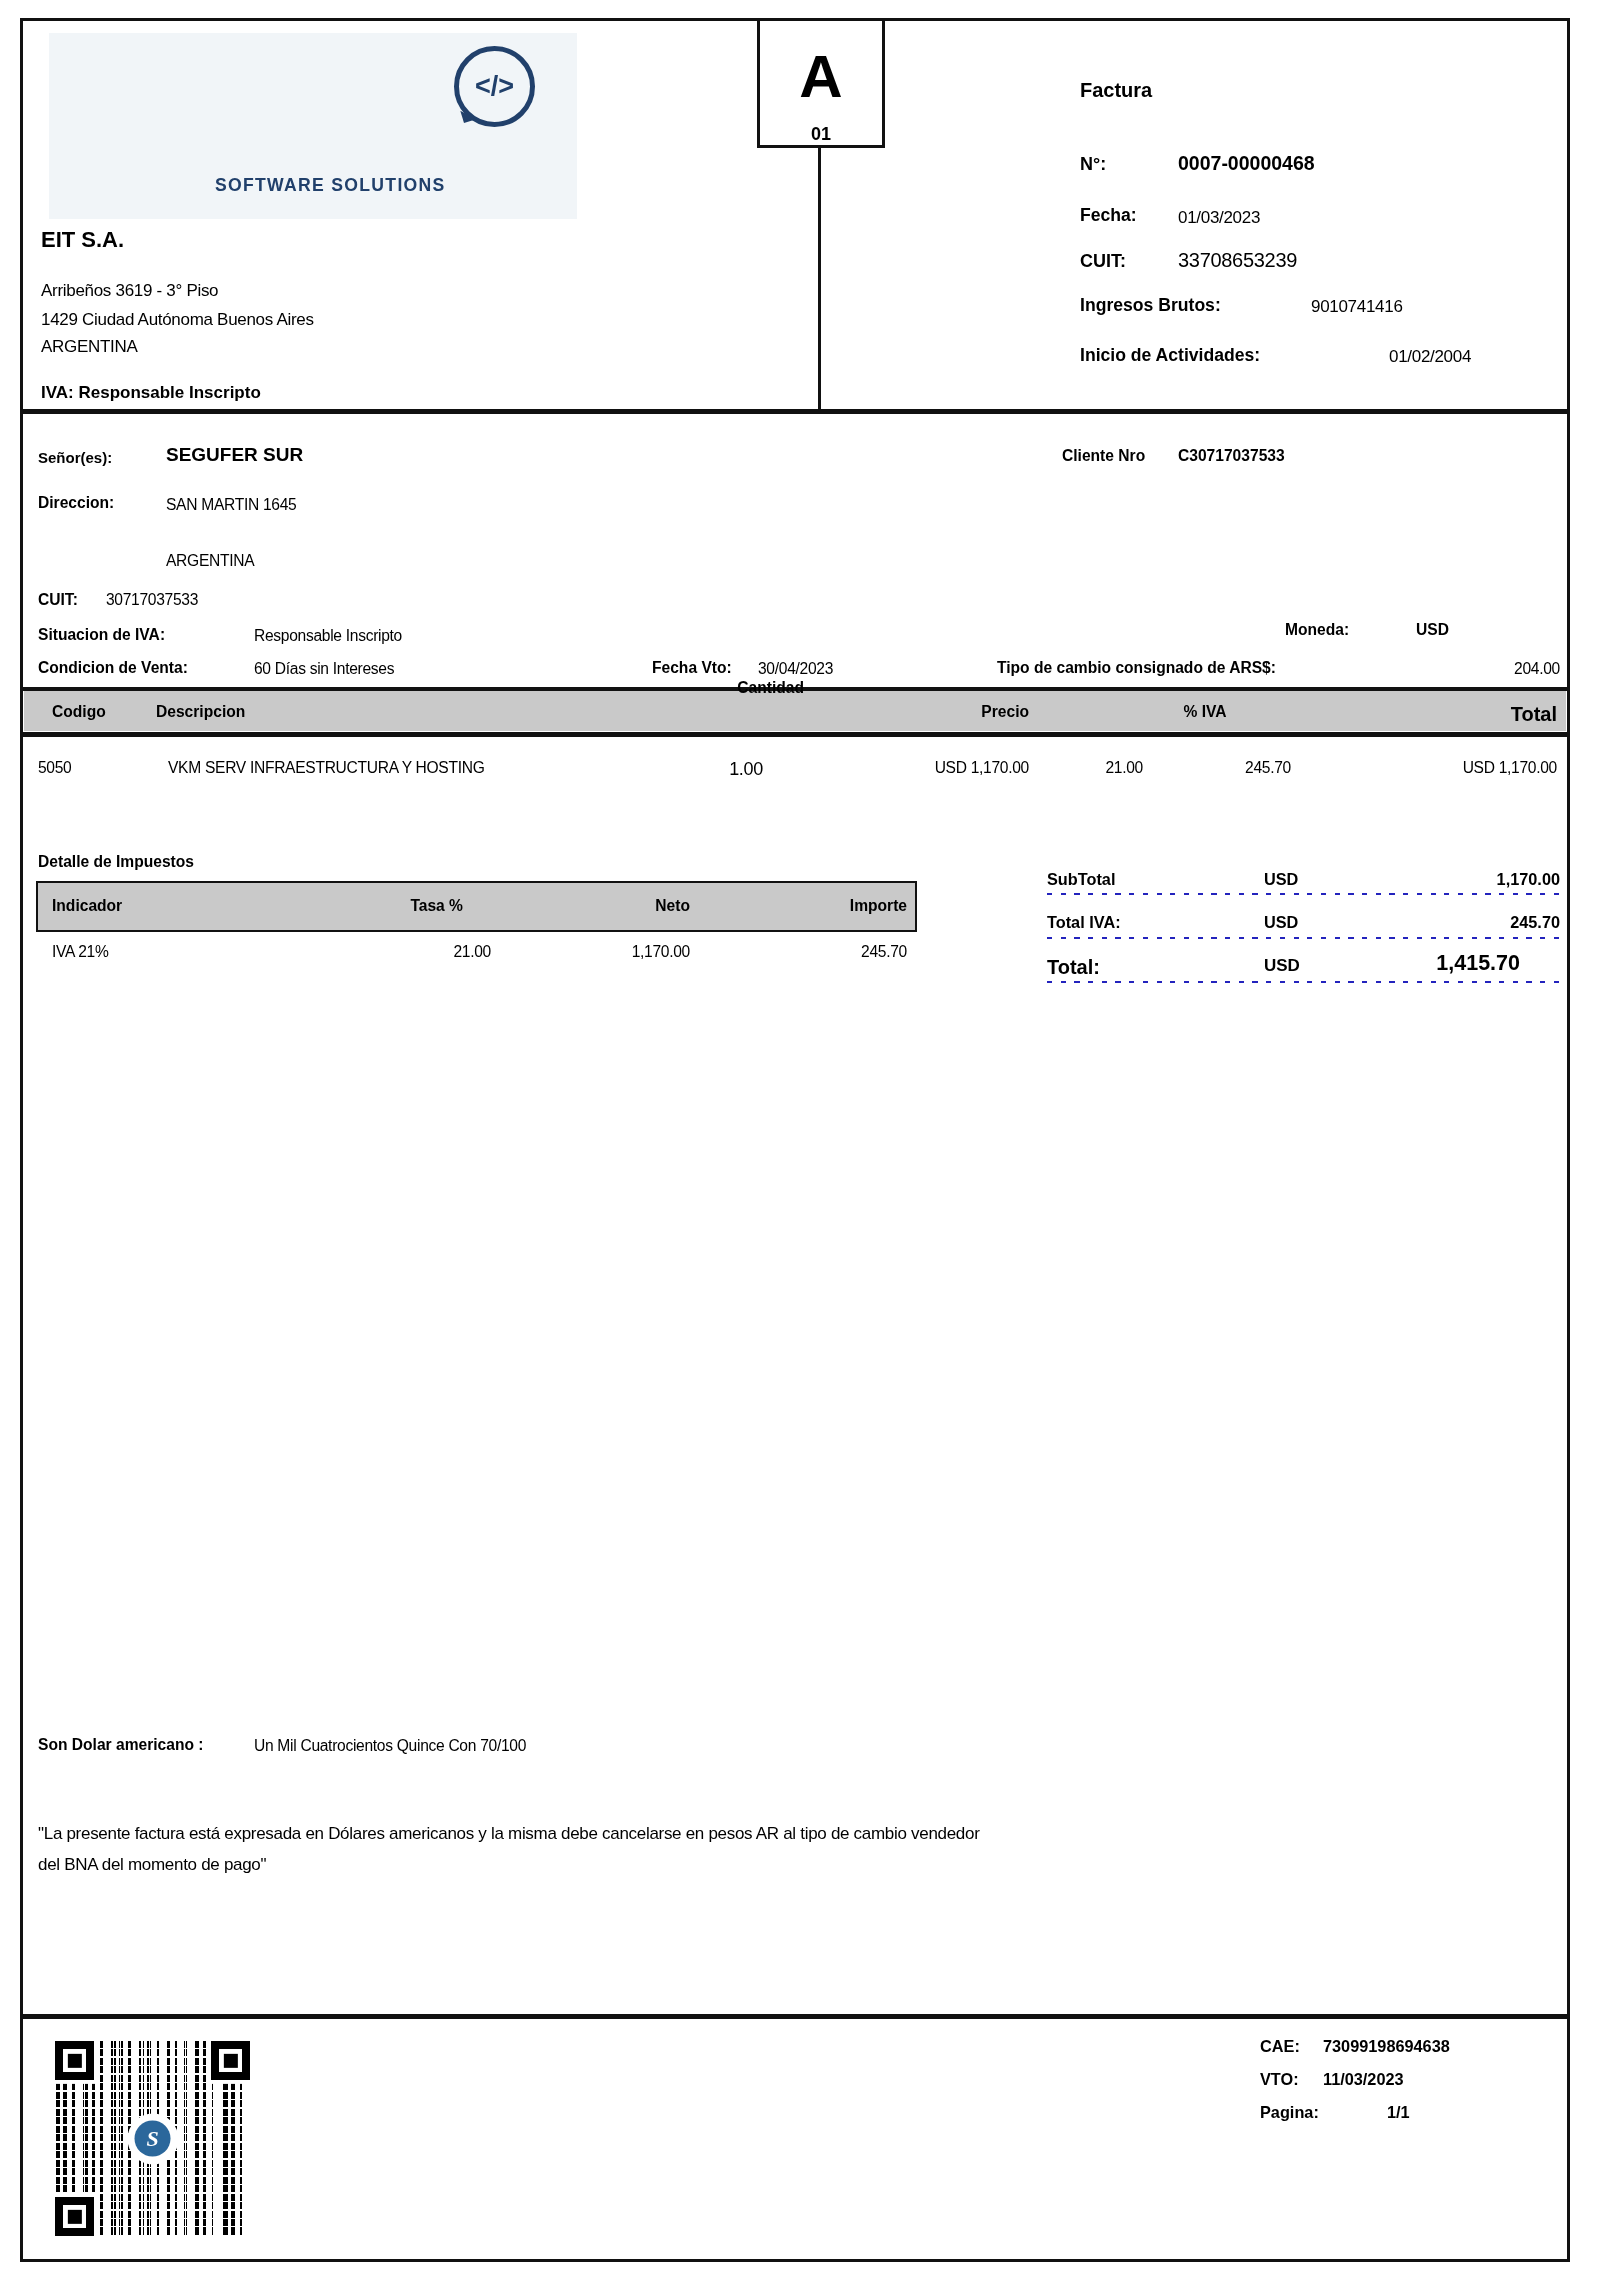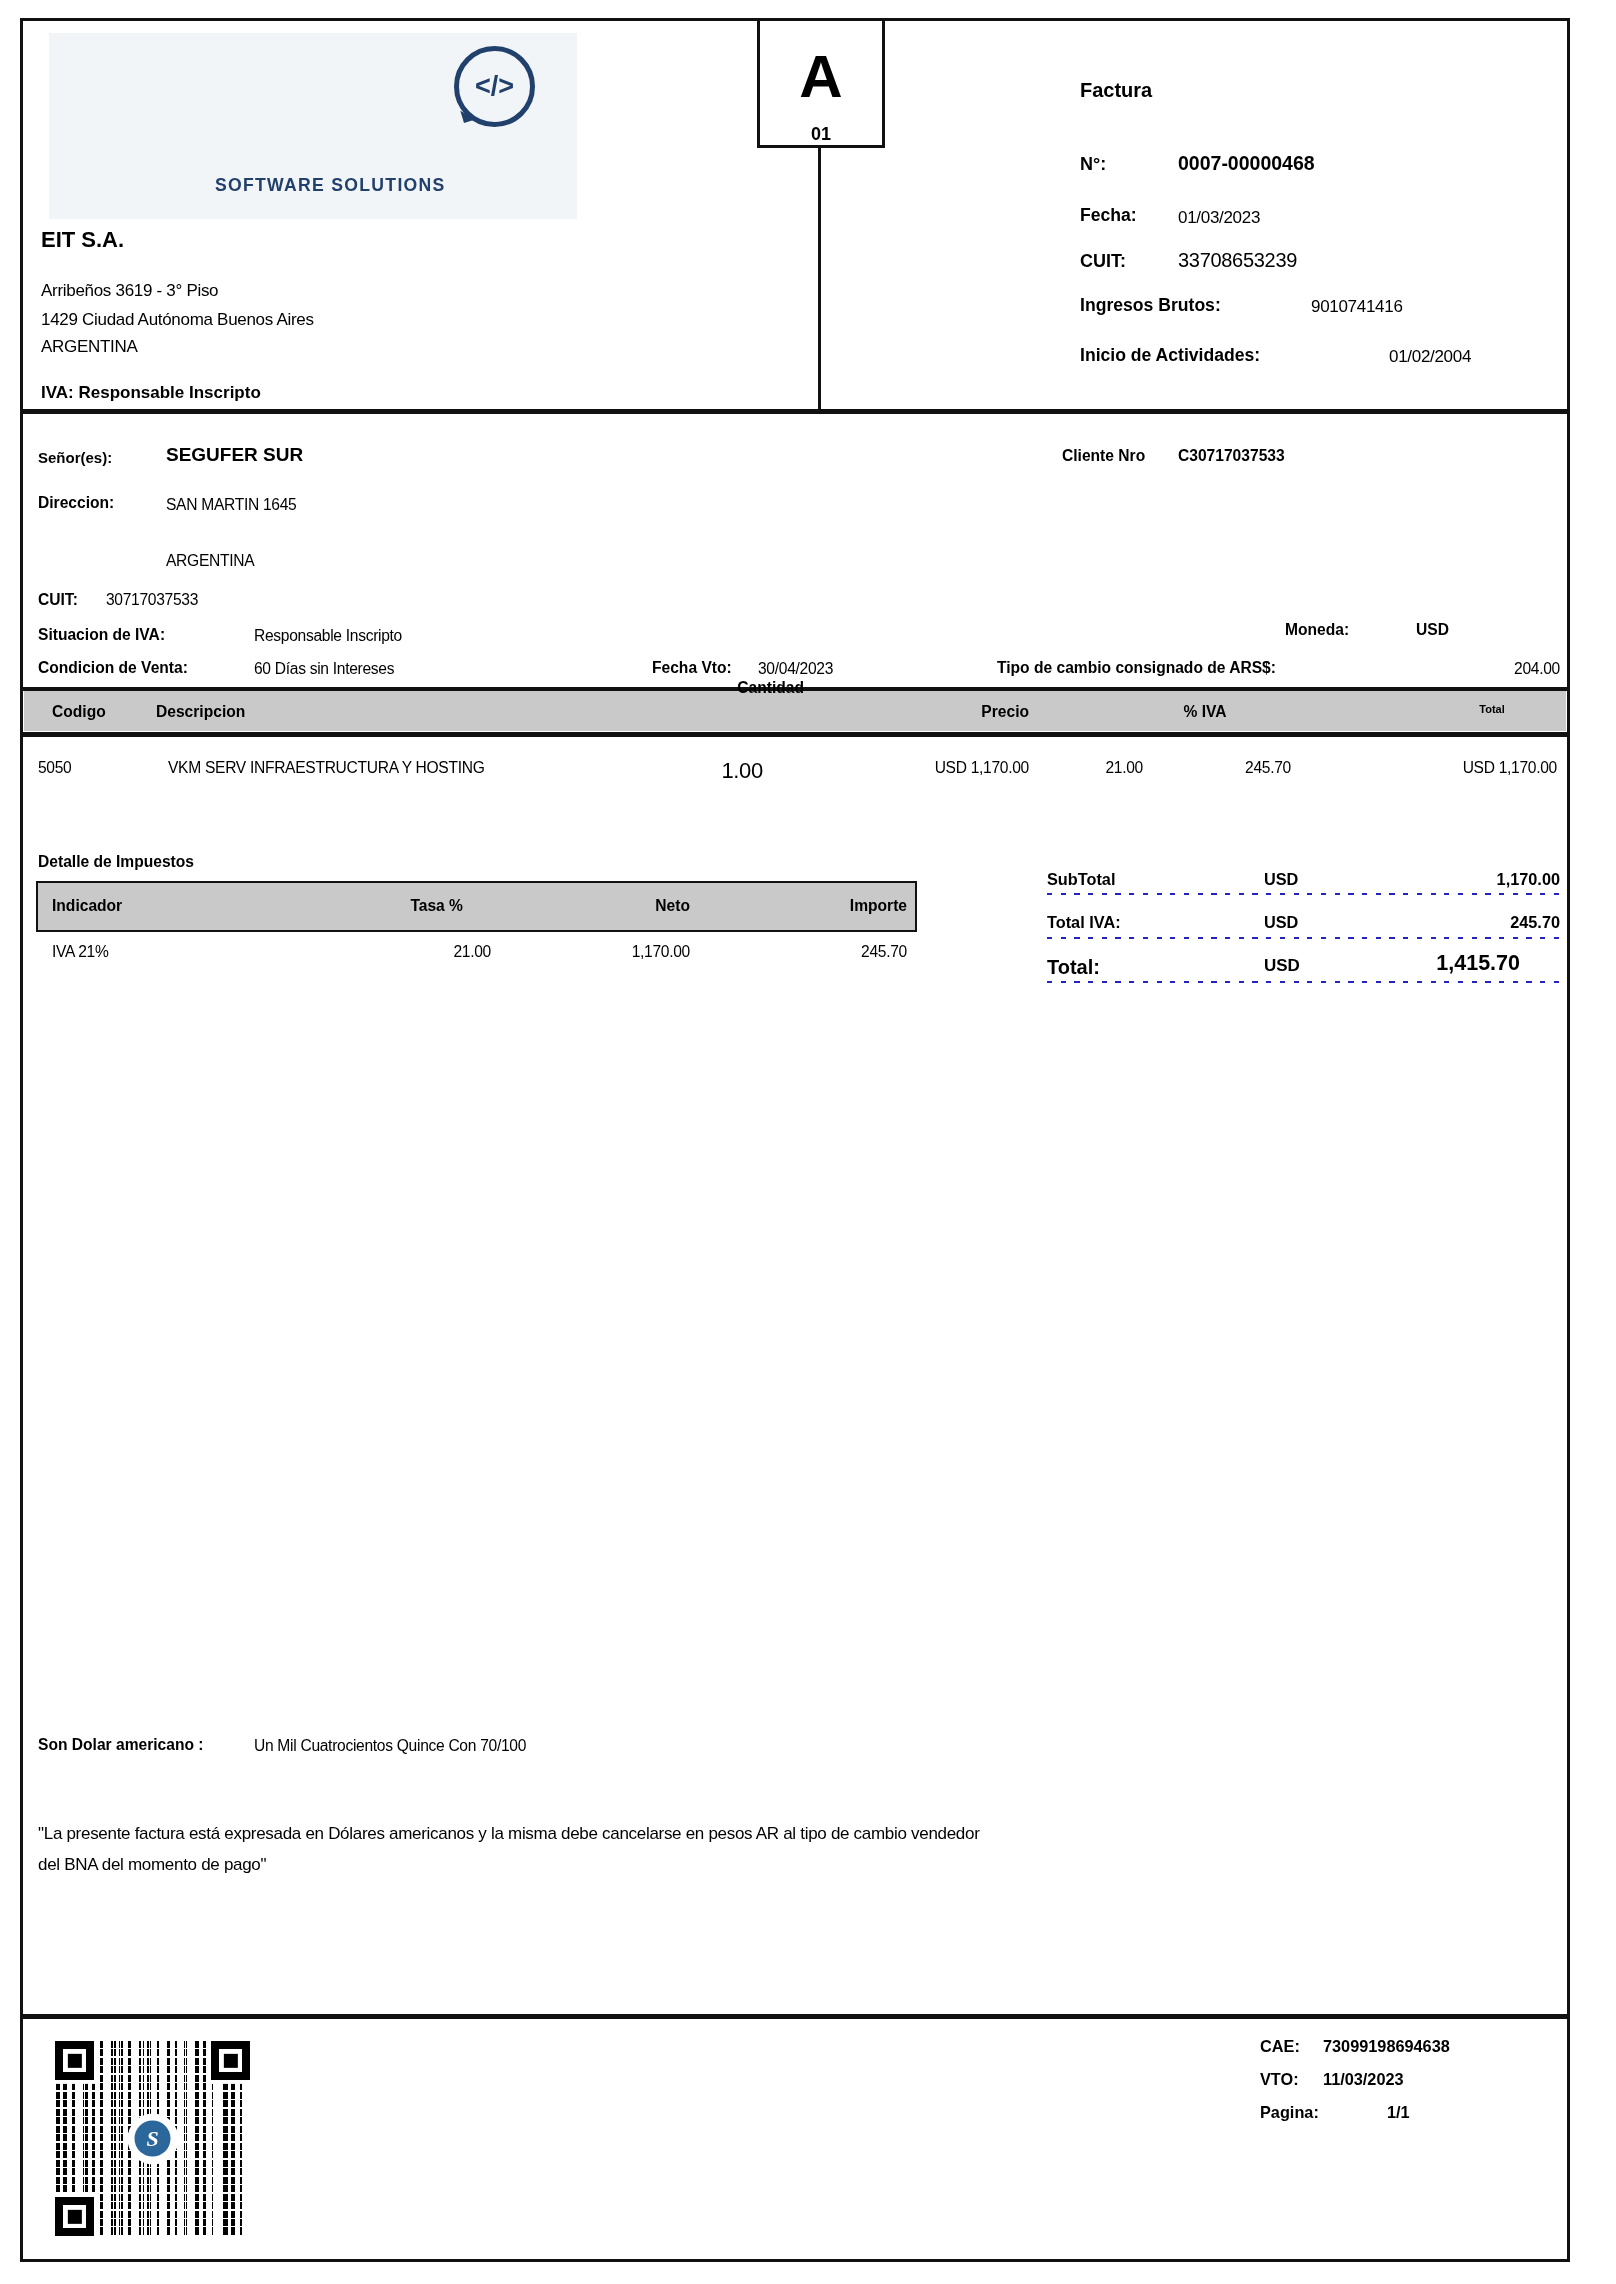--- a/index.html
+++ b/index.html
@@ -104,26 +104,26 @@
   <div class="abs cond r" style="left:1430px;top:661px;width:130px;font-size:15.6px;">204.00</div>
 
   <div class="hline" style="left:19.5px;top:687px;width:1550px;height:3.9px;"></div>
   <div class="grey-band" style="left:23.5px;top:691px;width:1542px;height:40px;"></div>
   <div class="hline" style="left:19.5px;top:732px;width:1550px;height:4.6px;"></div>
   <div class="abs b" style="left:52px;top:704px;font-size:15.6px;">Codigo</div>
   <div class="abs b" style="left:156px;top:704px;font-size:15.6px;">Descripcion</div>
   <div class="abs b r" style="left:674px;top:680px;width:130px;font-size:15.6px;">Cantidad</div>
   <div class="abs b r" style="left:899px;top:704px;width:130px;font-size:15.6px;">Precio</div>
   <div class="abs b c" style="left:1140px;top:704px;width:130px;font-size:15.6px;">% IVA</div>
-  <div class="abs b r" style="left:1427px;top:704px;width:130px;font-size:11px;text-align:center;">Total</div>
+  <div class="abs b r" style="left:1427px;top:704px;width:130px;font-size:20px;">Total</div>
 
   <div>
     <div class="abs cond" style="left:38px;top:760px;font-size:15.6px;">5050</div>
     <div class="abs cond" style="left:168px;top:760px;font-size:15.6px;">VKM SERV INFRAESTRUCTURA  Y HOSTING</div>
-    <div class="abs cond r" style="left:633px;top:760px;width:130px;font-size:22px;">1.00</div>
+    <div class="abs cond r" style="left:633px;top:760px;width:130px;font-size:18px;">1.00</div>
     <div class="abs cond r" style="left:899px;top:760px;width:130px;font-size:15.6px;">USD 1,170.00</div>
     <div class="abs cond r" style="left:1013px;top:760px;width:130px;font-size:15.6px;">21.00</div>
     <div class="abs cond r" style="left:1161px;top:760px;width:130px;font-size:15.6px;">245.70</div>
     <div class="abs cond r" style="left:1427px;top:760px;width:130px;font-size:15.6px;">USD 1,170.00</div>
   </div>
 
   <div class="abs b" style="left:38px;top:854px;font-size:15.6px;">Detalle de Impuestos</div>
   <div class="taxbox"></div>
   <div class="abs b" style="left:52px;top:898px;font-size:15.6px;">Indicador</div>
   <div class="abs b r" style="left:333px;top:898px;width:130px;font-size:15.6px;">Tasa %</div>

